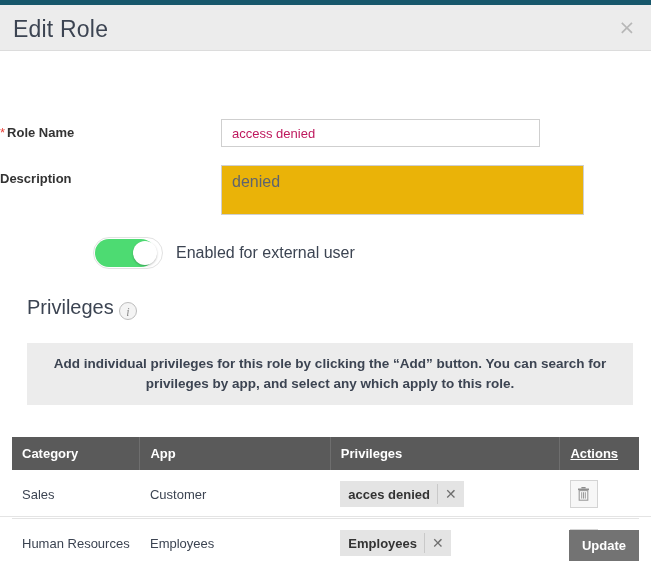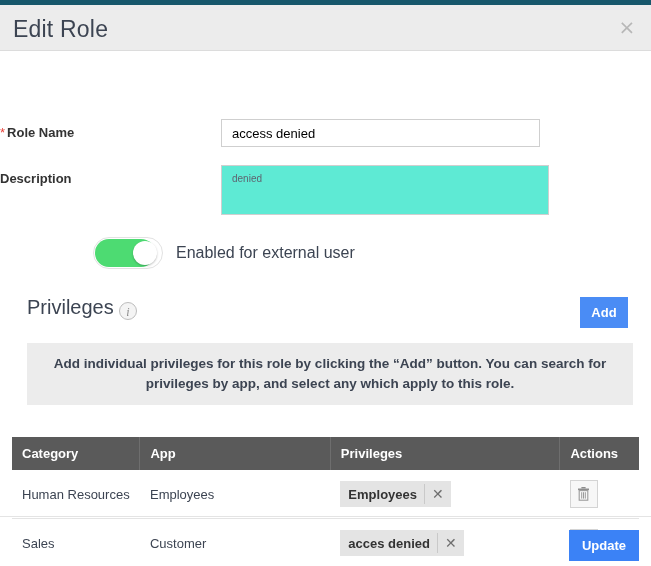--- a/index.html
+++ b/index.html
@@ -93,35 +93,35 @@
     position: absolute;
     left: 221px;
     width: 319px;
     height: 28px;
     box-sizing: border-box;
     border: 1px solid #cfcfcf;
     background: #ffffff;
     padding: 0 10px;
     font-family: "Liberation Sans", sans-serif;
     font-size: 13px;
-    color: #000000;
+    color: #be185d;
     outline: none;
     border-radius: 0;
   }
   .text-area {
     position: absolute;
     left: 221px;
-    width: 328px;
+    width: 363px;
     height: 50px;
     box-sizing: border-box;
     border: 1px solid #cfcfcf;
-    background: #5eead4;
+    background: #eab308;
     padding: 7px 10px;
     font-family: "Liberation Sans", sans-serif;
-    font-size: 10px;
+    font-size: 16px;
     color: #5e6470;
     outline: none;
     resize: none;
     border-radius: 0;
   }
 
   
   .toggle-row {
     position: absolute;
     left: 0;
@@ -243,21 +243,21 @@
   }
   .priv-table thead th {
     background: #5a5a5a;
     color: #ffffff;
     font-weight: bold;
     text-align: left;
     padding: 9px 10px;
     border-right: 1px solid #6e6e6e;
     font-size: 13px;
   }
-  .priv-table thead th:last-child { border-right: none; }
+  .priv-table thead th:last-child { border-right: none; text-decoration: underline; }
   .col-category { width: 122px; }
   .col-app      { width: 203px; margin-top: 20px; }
   .col-priv     { width: 240px; }
   .col-actions  { width: 62px; }
 
   .priv-table tbody td {
     padding: 10px;
     border-bottom: 1px solid #e4e4e4;
     color: #3c4452;
     vertical-align: middle;
@@ -307,21 +307,21 @@
     width: 651px;
     height: 50px;
     border-top: 1px solid #e4e4e4;
   }
   .update-btn {
     position: absolute;
     right: 12px;
     top: 13px;
     width: 70px;
     height: 31px;
-    background: #3b82f6;
+    background: #737373;
     color: #ffffff;
     font-size: 13px;
     font-weight: bold;
     border: none;
     cursor: pointer;
     font-family: "Liberation Sans", sans-serif;
   }
 </style>
 </head>
 <body>
@@ -355,35 +355,56 @@
       <div class="toggle">
         <div class="toggle-fill"></div>
         <div class="toggle-knob"></div>
       </div>
       <div class="toggle-label">Enabled for external user</div>
     </div>
 
     <div class="priv-head">
       <div class="priv-title">Privileges</div>
       <div class="info-icon">i</div>
-      <button class="add-btn">Add</button>
     </div>
 
     <div class="priv-banner">Add individual privileges for this role by clicking the “Add” button. You can search for privileges by app, and select any which apply to this role.</div>
 
     <table class="priv-table">
       <thead>
         <tr>
           <th class="col-category">Category</th>
           <th class="col-app">App</th>
           <th class="col-priv">Privileges</th>
           <th class="col-actions">Actions</th>
         </tr>
       </thead>
       <tbody>
+        <tr>
+          <td>Sales</td>
+          <td>Customer</td>
+          <td>
+            <span class="chip">
+              <span>acces denied</span>
+              <span class="chip-x">✕</span>
+            </span>
+          </td>
+          <td>
+            <span class="trash-btn">
+              <svg width="13" height="14" viewBox="0 0 13 14">
+                <rect x="1" y="1.5" width="11" height="1.6" fill="#8e8e8e"></rect>
+                <rect x="4.4" y="0" width="4.2" height="1.4" fill="#8e8e8e"></rect>
+                <rect x="2.2" y="3.6" width="8.6" height="9.6" fill="none" stroke="#9a9a9a" stroke-width="1.1"></rect>
+                <rect x="4.2" y="5.2" width="1" height="6.4" fill="#9a9a9a"></rect>
+                <rect x="6.0" y="5.2" width="1" height="6.4" fill="#9a9a9a"></rect>
+                <rect x="7.8" y="5.2" width="1" height="6.4" fill="#9a9a9a"></rect>
+              </svg>
+            </span>
+          </td>
+        </tr>
         <tr>
           <td>Human Resources</td>
           <td>Employees</td>
           <td>
             <span class="chip">
               <span>Employees</span>
               <span class="chip-x">✕</span>
             </span>
           </td>
           <td>
@@ -392,42 +413,20 @@
                 <rect x="1" y="1.5" width="11" height="1.6" fill="#8e8e8e"></rect>
                 <rect x="4.4" y="0" width="4.2" height="1.4" fill="#8e8e8e"></rect>
                 <rect x="2.2" y="3.6" width="8.6" height="9.6" fill="none" stroke="#9a9a9a" stroke-width="1.1"></rect>
                 <rect x="4.2" y="5.2" width="1" height="6.4" fill="#9a9a9a"></rect>
                 <rect x="6.0" y="5.2" width="1" height="6.4" fill="#9a9a9a"></rect>
                 <rect x="7.8" y="5.2" width="1" height="6.4" fill="#9a9a9a"></rect>
               </svg>
             </span>
           </td>
         </tr>
-        <tr>
-          <td>Sales</td>
-          <td>Customer</td>
-          <td>
-            <span class="chip">
-              <span>acces denied</span>
-              <span class="chip-x">✕</span>
-            </span>
-          </td>
-          <td>
-            <span class="trash-btn">
-              <svg width="13" height="14" viewBox="0 0 13 14">
-                <rect x="1" y="1.5" width="11" height="1.6" fill="#8e8e8e"></rect>
-                <rect x="4.4" y="0" width="4.2" height="1.4" fill="#8e8e8e"></rect>
-                <rect x="2.2" y="3.6" width="8.6" height="9.6" fill="none" stroke="#9a9a9a" stroke-width="1.1"></rect>
-                <rect x="4.2" y="5.2" width="1" height="6.4" fill="#9a9a9a"></rect>
-                <rect x="6.0" y="5.2" width="1" height="6.4" fill="#9a9a9a"></rect>
-                <rect x="7.8" y="5.2" width="1" height="6.4" fill="#9a9a9a"></rect>
-              </svg>
-            </span>
-          </td>
-        </tr>
       </tbody>
     </table>
 
   </div>
 
   <div class="modal-footer">
     <button class="update-btn">Update</button>
   </div>
 
 </div>

